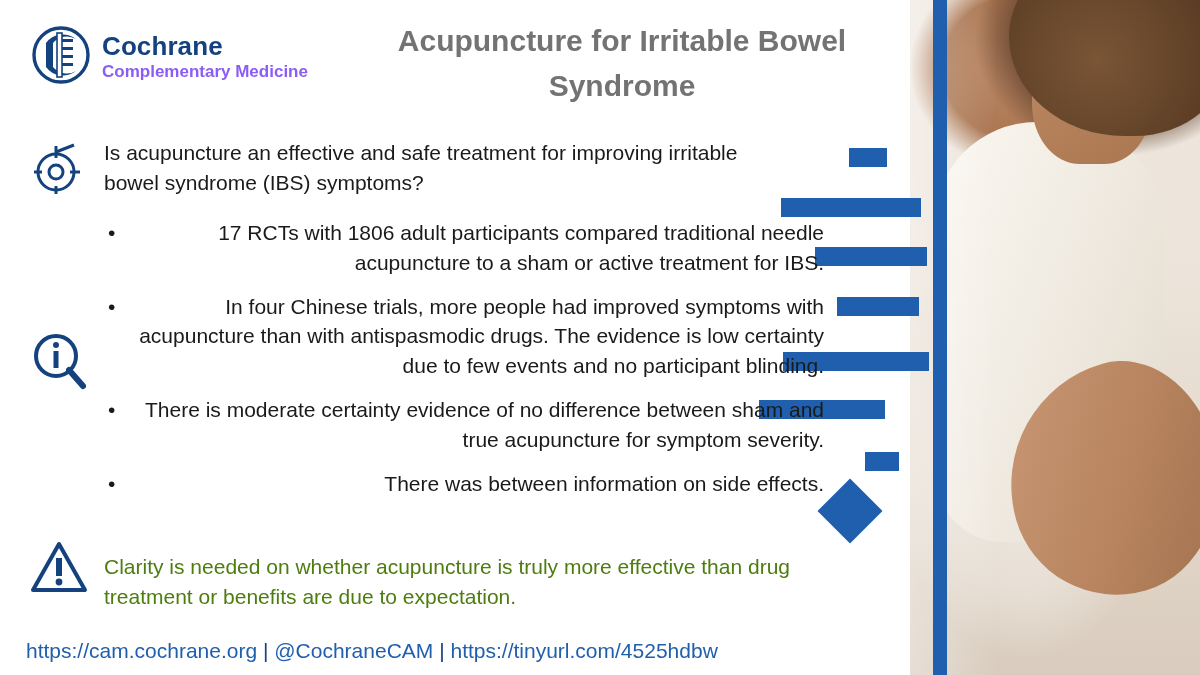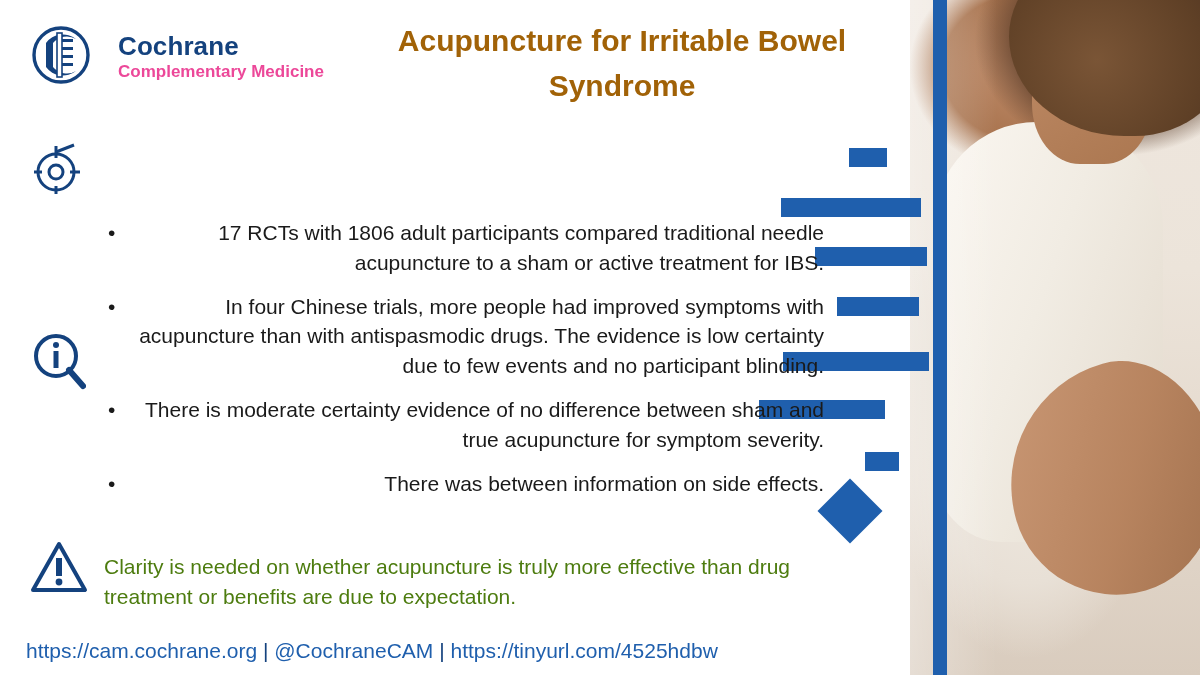--- a/index.html
+++ b/index.html
@@ -114,47 +114,47 @@
     transform: rotate(45deg);
   }
 
   
   .logo {
     position: absolute;
     left: 32px;
     top: 26px;
     display: flex;
     align-items: center;
-    gap: 28px;
+    gap: 12px;
   }
   .logo-text {
     line-height: 1.15;
   }
   .logo-title {
     font-size: 26px;
     font-weight: bold;
     color: #14427e;
     letter-spacing: .1px;
   }
   .logo-sub {
     font-size: 17px;
     font-weight: bold;
-    color: #ec4899;
+    color: #8b5cf6;
   }
 
   
   .headline {
     position: absolute;
     left: 372px;
     top: 18px;
     width: 500px;
     text-align: center;
     font-size: 30px;
     font-weight: bold;
-    color: #a16207;
+    color: #737373;
     line-height: 1.5;
   }
 
   
   .question {
     position: absolute;
     left: 104px;
     top: 138px;
     width: 690px;
     font-size: 21px;
@@ -274,20 +274,21 @@
       <circle cx="26" cy="30" r="18" fill="none" stroke="#14427e" stroke-width="3"></circle>
       <circle cx="26" cy="30" r="7" fill="none" stroke="#14427e" stroke-width="3"></circle>
       <line x1="26" y1="4" x2="26" y2="16" stroke="#14427e" stroke-width="3"></line>
       <line x1="26" y1="44" x2="26" y2="52" stroke="#14427e" stroke-width="3"></line>
       <line x1="4" y1="30" x2="12" y2="30" stroke="#14427e" stroke-width="3"></line>
       <line x1="40" y1="30" x2="50" y2="30" stroke="#14427e" stroke-width="3"></line>
       <line x1="26" y1="10" x2="44" y2="3" stroke="#14427e" stroke-width="3"></line>
     </svg>
   </span>
 
+  <div class="question">Is acupuncture an effective and safe treatment for improving irritable bowel syndrome (IBS) symptoms?</div>
 
   <span class="icon-info">
     <svg width="56" height="62" viewBox="0 0 56 62" aria-hidden="true">
       <circle cx="26" cy="26" r="20" fill="none" stroke="#14427e" stroke-width="4"></circle>
       <line x1="39" y1="40" x2="53" y2="56" stroke="#14427e" stroke-width="6" stroke-linecap="round"></line>
       <circle cx="26" cy="15" r="3" fill="#14427e"></circle>
       <rect x="23.5" y="21" width="5" height="17" fill="#14427e"></rect>
     </svg>
   </span>
 

